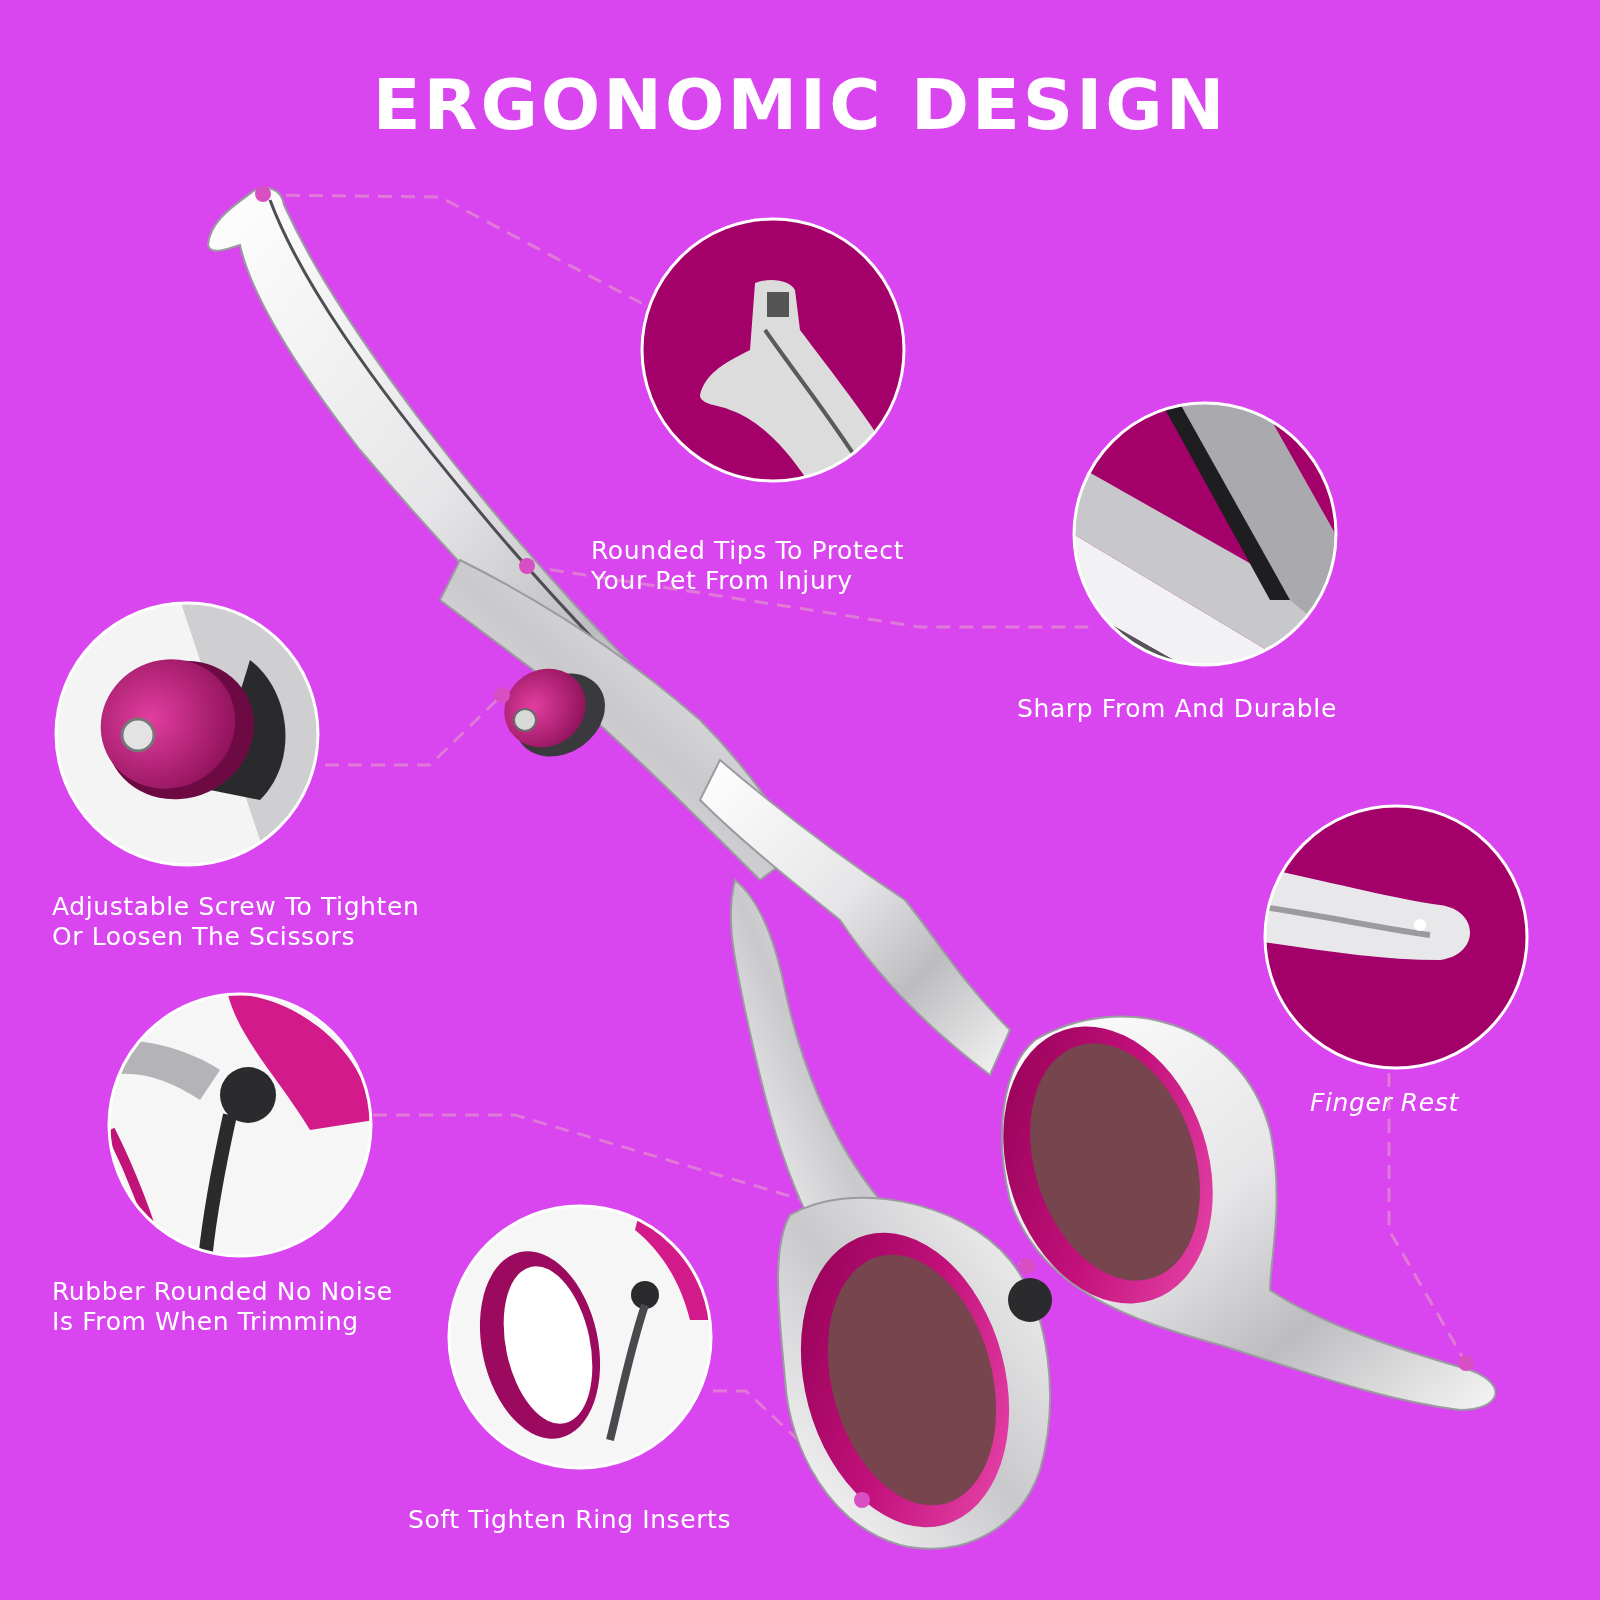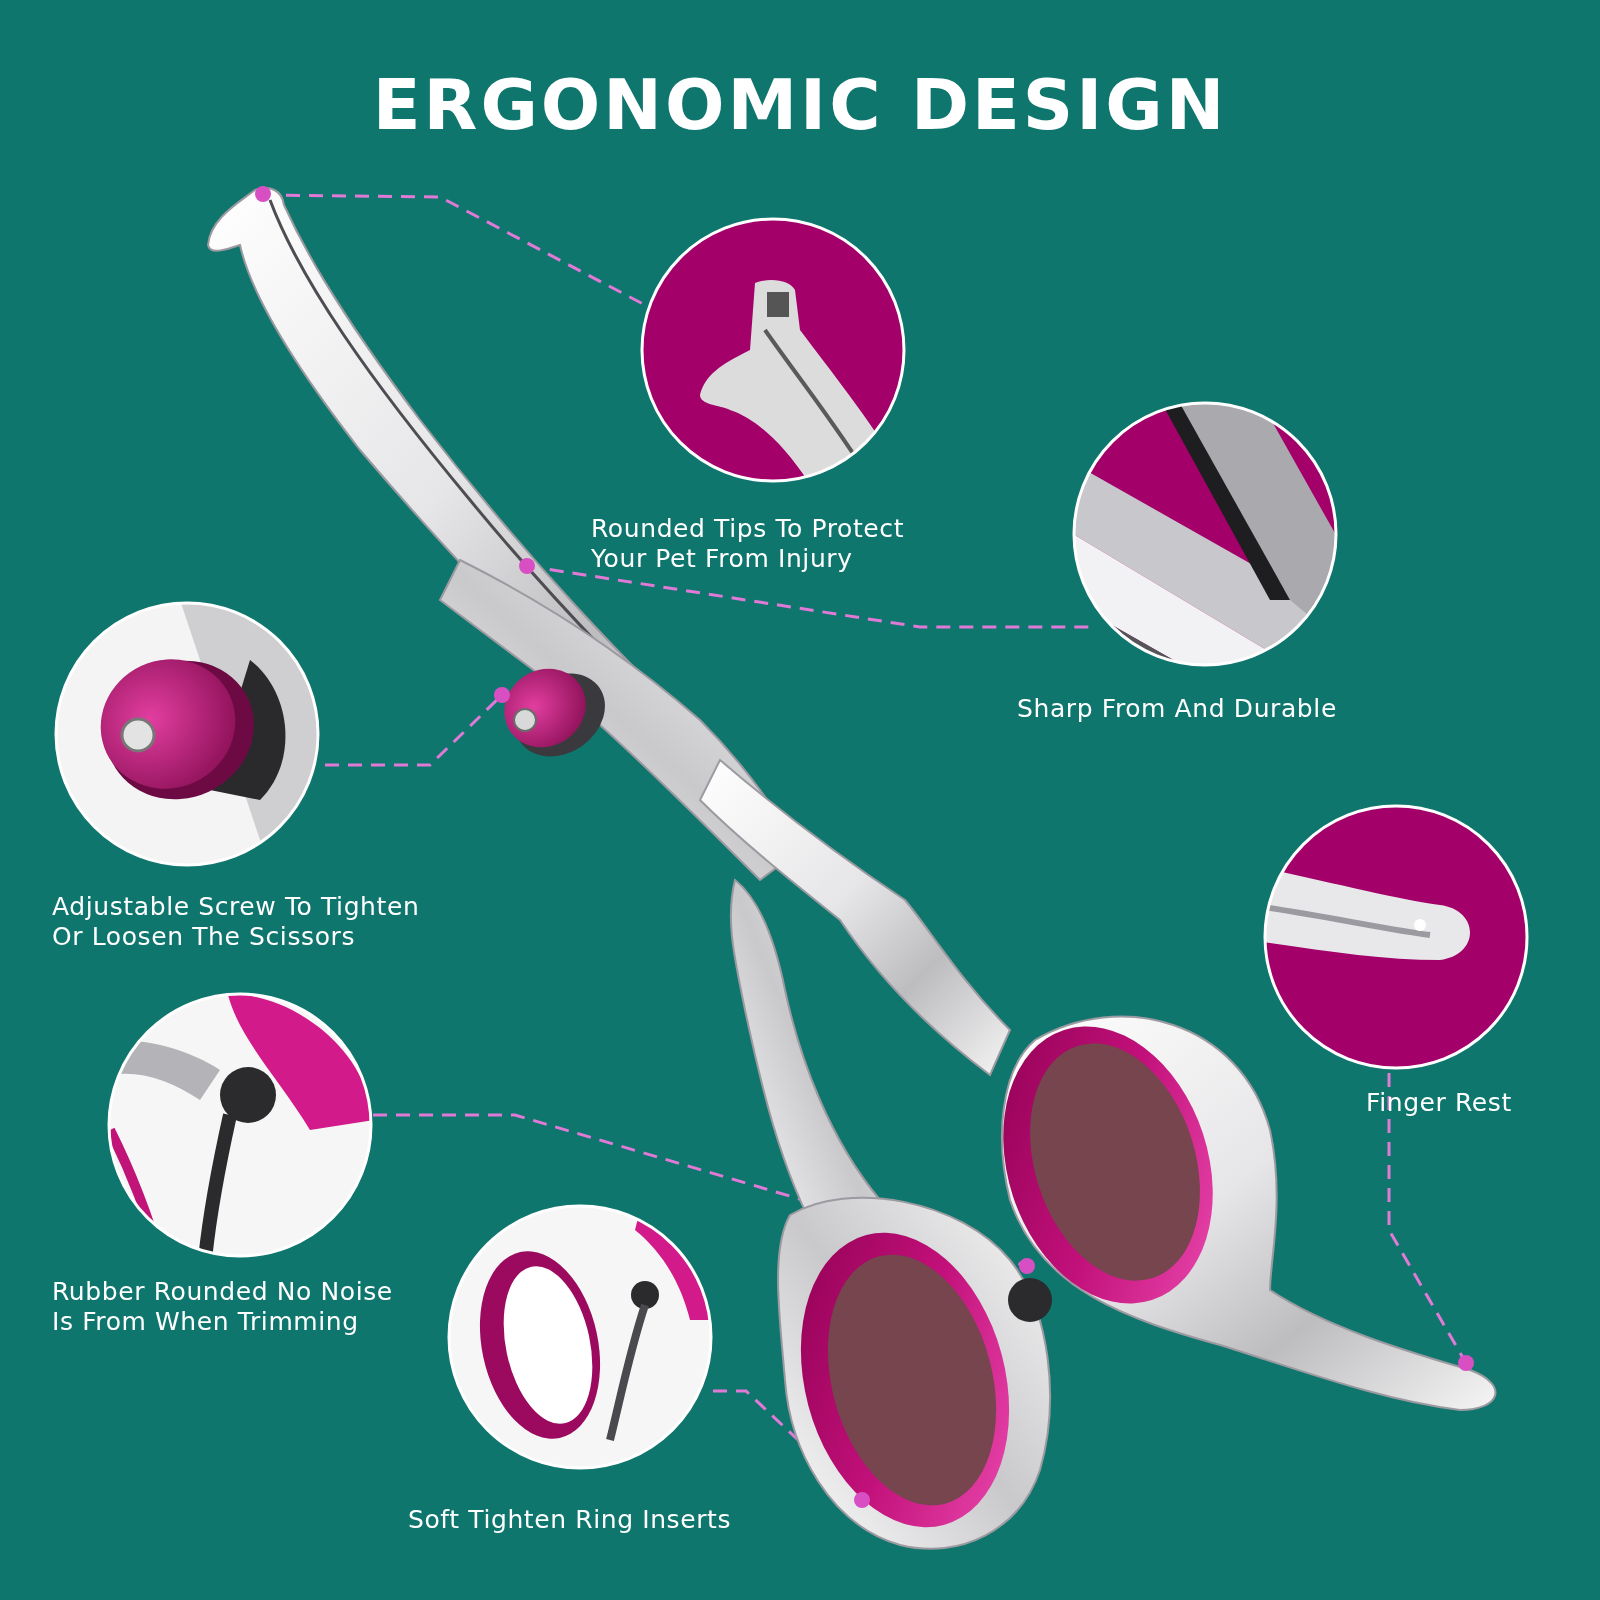--- a/index.html
+++ b/index.html
@@ -4,21 +4,21 @@
   <style>
     html, body {
       margin: 0;
       padding: 0;
       background: #76454d;
     }
     .page {
       position: relative;
       width: 1600px;
       height: 1600px;
-      background: #0f766e;
+      background: #d946ef;
       overflow: hidden;
       font-family: "DejaVu Sans", "Liberation Sans", sans-serif;
     }
     .title {
       position: absolute;
       left: 0;
       top: 60px;
       width: 1600px;
       text-align: center;
       color: #ffffff;
@@ -203,35 +203,35 @@
         <path d="M640,1210 C680,1230 710,1280 710,1320 L690,1320 C680,1280 660,1250 635,1230 Z" fill="#d31a8a"></path>
         <circle cx="645" cy="1295" r="14" fill="#2b2b2e"></circle>
         <path d="M645,1305 C630,1350 620,1400 610,1440" stroke="#4a4a4e" stroke-width="8" fill="none"></path>
       </g>
       <circle cx="580" cy="1337" r="131" fill="none" stroke="#ffffff" stroke-width="3"></circle>
     </g>
   </svg>
 
   <div class="title">ERGONOMIC DESIGN</div>
 
-  <div class="label" style="left:591px; top:514px;">
+  <div class="label" style="left:591px; top:536px;">
     <span>Rounded Tips To Protect</span>
     <span>Your Pet From Injury</span>
   </div>
 
   <div class="label" style="left:1017px; top:694px;">
     <span>Sharp From And Durable</span>
   </div>
 
   <div class="label" style="left:52px; top:892px;">
     <span>Adjustable Screw To Tighten</span>
     <span>Or Loosen The Scissors</span>
   </div>
 
-  <div class="label" style="left:1366px; top:1088px;">
+  <div class="label" style="left:1310px; top:1088px;font-style:italic;">
     <span>Finger Rest</span>
   </div>
 
   <div class="label" style="left:52px; top:1277px;">
     <span>Rubber Rounded No Noise</span>
     <span>Is From When Trimming</span>
   </div>
 
   <div class="label" style="left:408px; top:1505px;">
     <span>Soft Tighten Ring Inserts</span>

